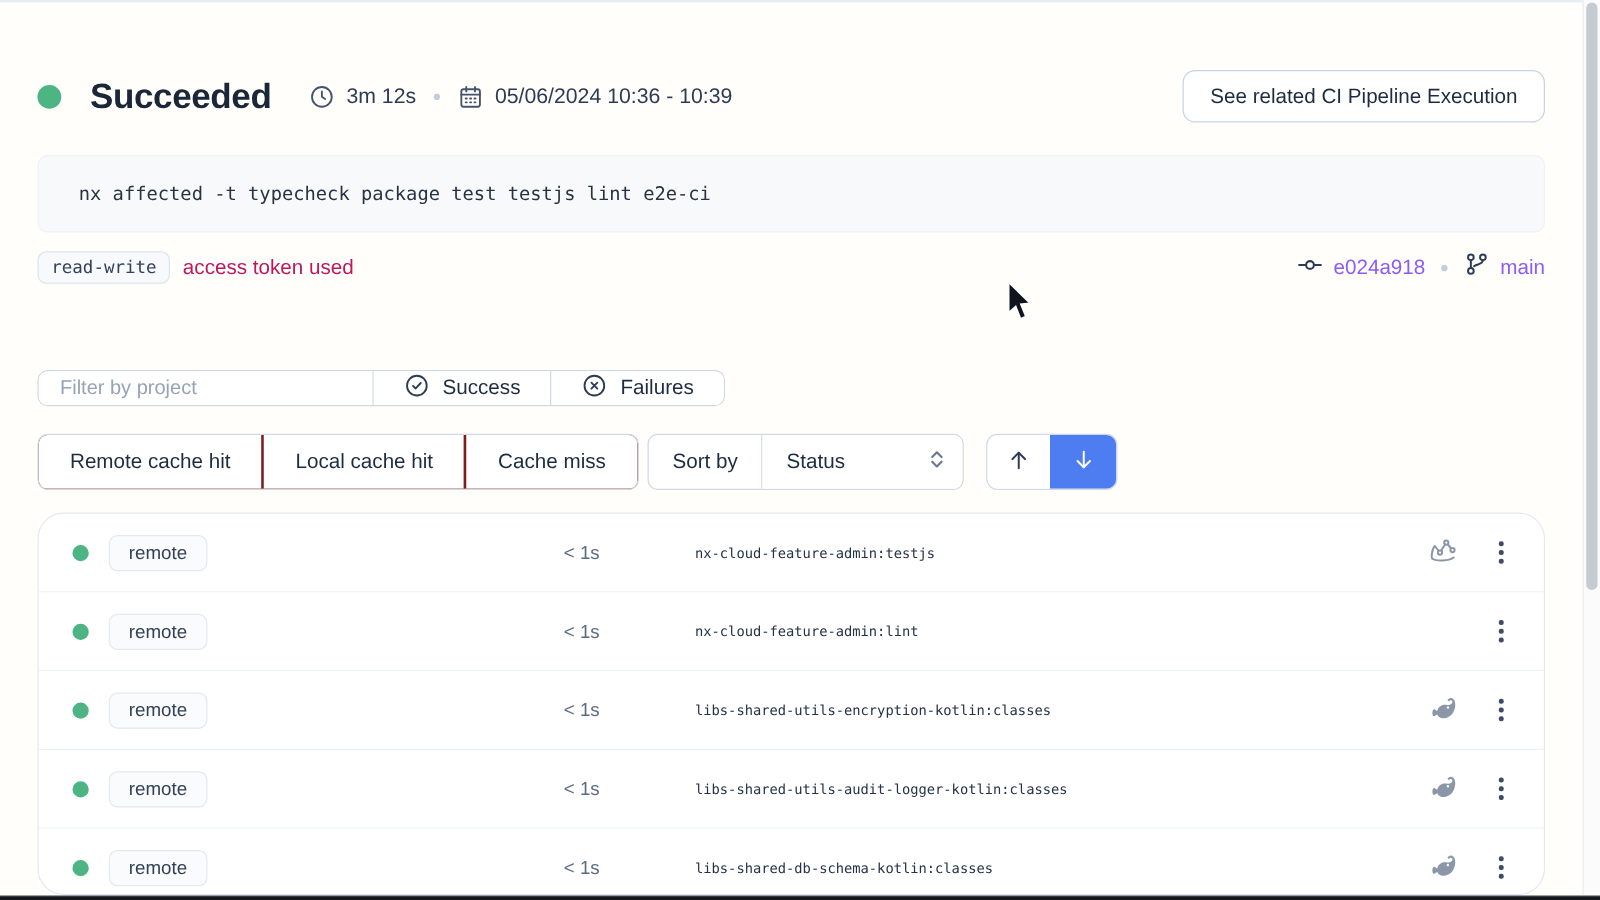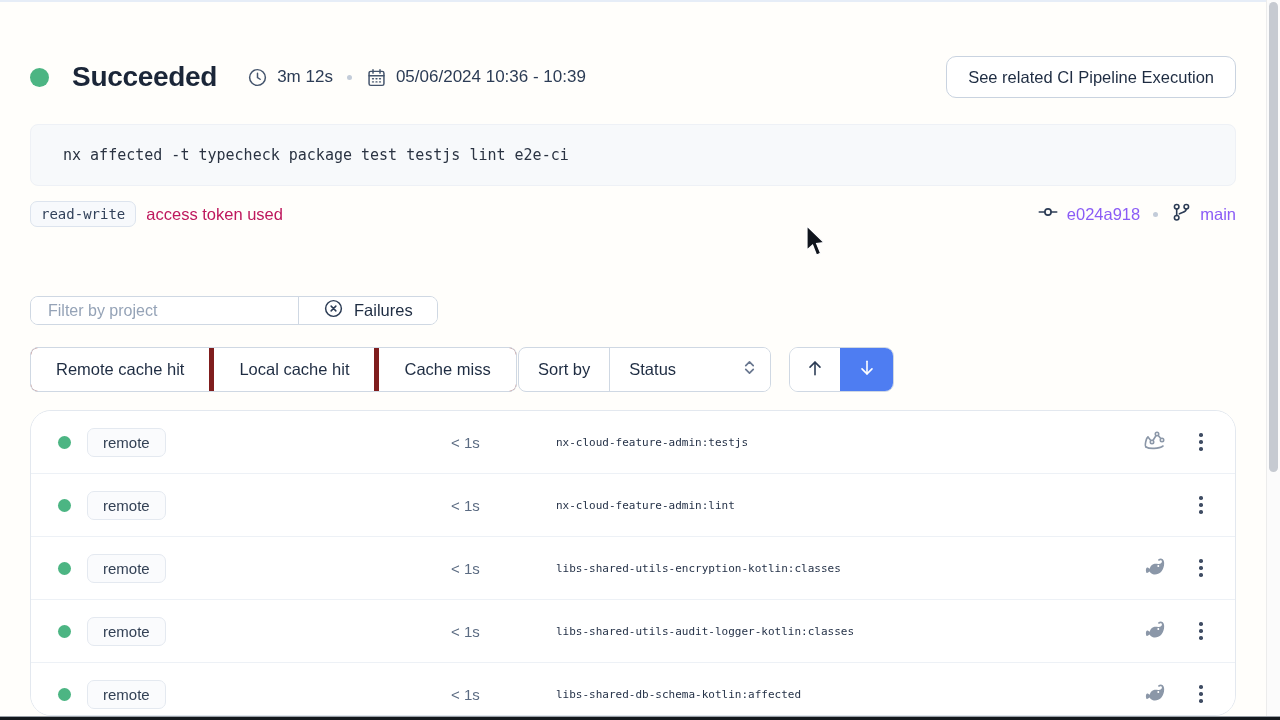--- a/index.html
+++ b/index.html
@@ -30,21 +30,21 @@
   
   .filter-group { position:absolute; top:296px; left:30px; height:29px; display:flex; background:#fff; border:1px solid #cfd8e3; border-radius:8px; overflow:hidden; }
   .project-input { width:268px; border:none; outline:none; padding:0 17px; font-size:16px; font-family:inherit; color:#24324b; border-right:1px solid #cfd8e3; background:#fff; }
   .project-input::placeholder { color:#95a3b7; }
   .seg-btn { display:flex; align-items:center; gap:10px; padding:0 24px; font-size:16.5px; color:#1e2c42; background:#fff; border:none; cursor:pointer; font-family:inherit; }
   .seg-btn + .seg-btn { border-left:1px solid #cfd8e3; }
 
   
   .cache-tabs { position:absolute; top:347px; left:30px; height:45px; display:flex; background:#7f1d1d; border:1px solid #cfd8e3; border-radius:8px; overflow:hidden; }
   .cache-tab { display:flex; align-items:center; padding:0 25px; font-size:16.5px; color:#1e2c42; background:#fff; border:none; cursor:pointer; font-family:inherit; }
-  .cache-tab + .cache-tab { border-left:5px solid #7f1d1d; }
+  .cache-tab + .cache-tab { border-left:2px solid #7f1d1d; }
 
   .sort-group { position:absolute; top:347px; left:518px; height:45px; display:flex; background:#fff; border:1px solid #cfd8e3; border-radius:8px; overflow:hidden; }
   .sort-label { display:flex; align-items:center; padding:0 19px; font-size:16.5px; color:#1e2c42; border-right:1px solid #cfd8e3; }
   .sort-select { width:160px; display:flex; align-items:center; justify-content:space-between; padding:0 13px 0 19px; font-size:16.5px; color:#1e2c42; cursor:pointer; background:#fff; border:none; font-family:inherit; }
 
   .dir-group { position:absolute; top:347px; left:789px; height:45px; display:flex; border:1px solid #cfd8e3; border-radius:9px; overflow:hidden; background:#fff; }
   .dir-btn { width:50px; display:flex; align-items:center; justify-content:center; border:none; cursor:pointer; background:#fff; }
   .dir-btn.active { width:53px; background:var(--blue); }
 
   
@@ -124,20 +124,29 @@
   </div>
 
   <div class="cursor">
     <svg width="21" height="31" viewBox="0 0 21 31">
         <polygon points="1,0 1,24 6.6,19 10.5,29 14.6,27.2 10.6,17.4 18,16.6" fill="#10151d" stroke="#fff" stroke-width="1.2"></polygon>
       </svg>
   </div>
 
   <div class="filter-group">
     <input class="project-input" type="text" placeholder="Filter by project" style="">
+    <button class="seg-btn">
+      <span>
+        <svg width="21" height="21" viewBox="0 0 24 24" fill="none" stroke="#2c3c55" stroke-width="1.7" stroke-linecap="round" stroke-linejoin="round">
+            <circle cx="12" cy="12" r="9"></circle>
+            <path d="M8.5 12.2l2.4 2.4 4.6-5"></path>
+          </svg>
+      </span>
+      <span>Success</span>
+    </button>
     <button class="seg-btn">
       <span>
         <svg width="21" height="21" viewBox="0 0 24 24" fill="none" stroke="#2c3c55" stroke-width="1.7" stroke-linecap="round">
             <circle cx="12" cy="12" r="9"></circle>
             <path d="M9.3 9.3l5.4 5.4M14.7 9.3l-5.4 5.4"></path>
           </svg>
       </span>
       <span>Failures</span>
     </button>
   </div>
@@ -264,21 +273,21 @@
           <i></i>
           <i></i>
         </button>
     </div>
 
     <div class="task-row">
       <span class="row-dot"></span>
       <span class="cache-badge">remote</span>
       <span class="task-duration">&lt; 1s</span>
       <span></span>
-      <span class="task-name">libs-shared-db-schema-kotlin:affected</span>
+      <span class="task-name">libs-shared-db-schema-kotlin:classes</span>
       <span class="row-icon">
 
         <span>
           <svg width="26" height="22" viewBox="0 0 26 22" fill="#8b97a8">
               <path d="M20.8 4.3c-1.1-1.1-2.9-1.2-4-.2l-.9.9 1.1 1.1.7-.6c.5-.4 1.3-.4 1.8.1.6.6.6 1.5 0 2.1-2.3 2.3-5.3.4-8.3 1.6-2 .8-2.9 2.6-3.5 4.4l-1.9-1.1c-.5-.3-1.1-.1-1.4.4-.6 1.3-.7 2.9-.1 4.4.2.5.9.7 1.4.4l2-1.2c.3.6.8 1.2 1.4 1.7 2.9 2.2 7.3 1.3 9.9-1.3 2.8-2.8 4.6-9.8 1.8-12.7zM16.3 12c-.5 0-1-.5-1-1s.5-1 1-1 1 .5 1 1-.4 1-1 1z"></path>
             </svg>
         </span>
       </span>
       <button class="kebab">
           <i></i>

